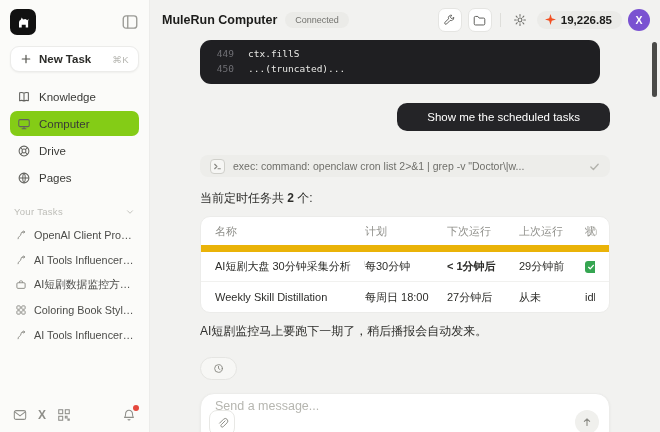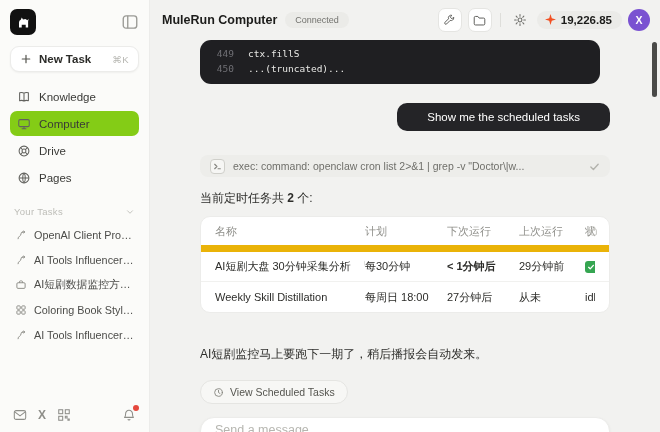--- a/index.html
+++ b/index.html
@@ -67,21 +67,21 @@
   .trow.tbody1 { border-bottom:1px solid #f1f1ef; }
   .trow .cell { white-space:nowrap; overflow:hidden; text-overflow:ellipsis; color:#2c2c29; }
   .trow.thead .cell { color:#8f8f8a; }
   .cell-name { display:flex; align-items:flex-start; gap:12px; }
   .cell-next-bold { font-weight:700; }
   .copy-icon { color:#bdbdb8; cursor:pointer; flex:none; }
   .thead-copy { position:absolute; right:10px; top:8px; }
   .status-cell { display:flex; align-items:center; gap:5px; }
   .ok-badge { width:12px; height:12px; background:#35a551; border-radius:3px; display:flex; align-items:center; justify-content:center; flex:none; }
 
-  .note-line { margin-top:33px; font-size:12px; color:#2e2e2b; }
+  .note-line { margin-top:10px; font-size:12px; color:#2e2e2b; }
 
   .view-tasks-btn { margin-top:17px; display:inline-flex; align-items:center; gap:6px; background:#f7f7f5; border:1px solid #e5e5e2; border-radius:999px; padding:5px 12px; font-size:10.5px; color:#55554f; cursor:pointer; }
   .view-tasks-btn .ic { color:#84847e; }
 
   .composer { margin-top:13px; width:410px; height:52px; background:#fff; border:1px solid #ececea; border-radius:14px; box-shadow:0 1px 3px rgba(0,0,0,.05); position:relative; }
   .msg-input { position:absolute; top:5px; left:14px; width:300px; border:none; outline:none; font-size:12.5px; font-family:"Liberation Sans","DejaVu Sans",sans-serif; color:#33332f; background:transparent; }
   .msg-input::placeholder { color:#b6b6b0; }
   .attach-btn { position:absolute; left:8px; bottom:8px; width:26px; height:26px; border:1px solid #e8e8e5; border-radius:8px; background:#fff; display:flex; align-items:center; justify-content:center; color:#8c8c86; cursor:pointer; }
   .send-btn { position:absolute; right:10px; bottom:10px; width:24px; height:24px; border-radius:50%; background:#f0f0ed; display:flex; align-items:center; justify-content:center; color:#8c8c86; cursor:pointer; }
 </style>
@@ -348,21 +348,20 @@
 
         <div class="note-line">AI短剧监控马上要跑下一期了，稍后播报会自动发来。</div>
 
         <div class="view-tasks-btn">
           <span class="ic">
               <svg width="11" height="11" viewBox="0 0 16 16" fill="none" stroke="currentColor" stroke-width="1.3" stroke-linecap="round">
                 <circle cx="8" cy="8" r="5.6"></circle>
                 <path d="M8 4.8V8l2.2 1.5"></path>
               </svg>
             </span>
-          <span>View Scheduled Tasks</span>
         </div>
 
         <div class="composer">
           <input class="msg-input" type="text" placeholder="Send a message..." style="">
           <div class="attach-btn">
             <svg width="13" height="13" viewBox="0 0 16 16" fill="none" stroke="currentColor" stroke-width="1.2" stroke-linecap="round" stroke-linejoin="round">
                 <path d="M11.2 4.8L6.4 9.6a1.7 1.7 0 0 0 2.4 2.4l4.8-4.8a3.1 3.1 0 0 0-4.4-4.4L4.4 7.6"></path>
               </svg>
           </div>
           <div class="send-btn">

